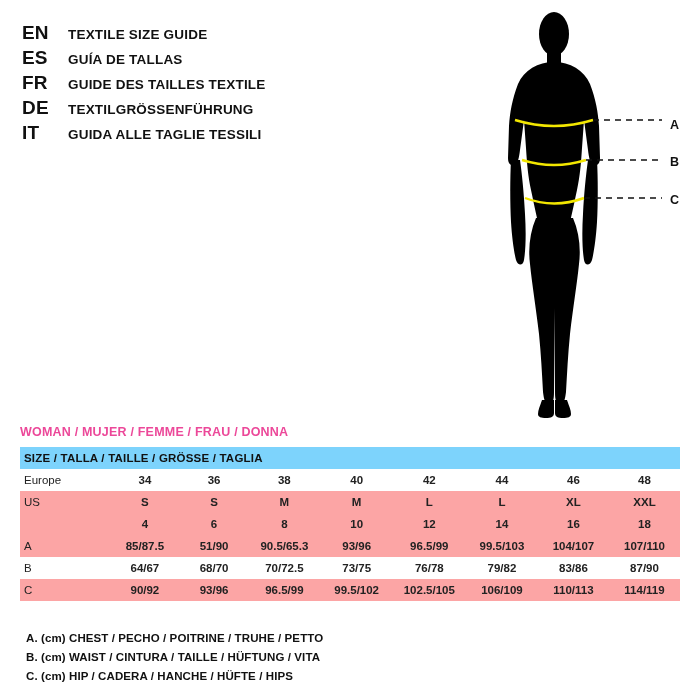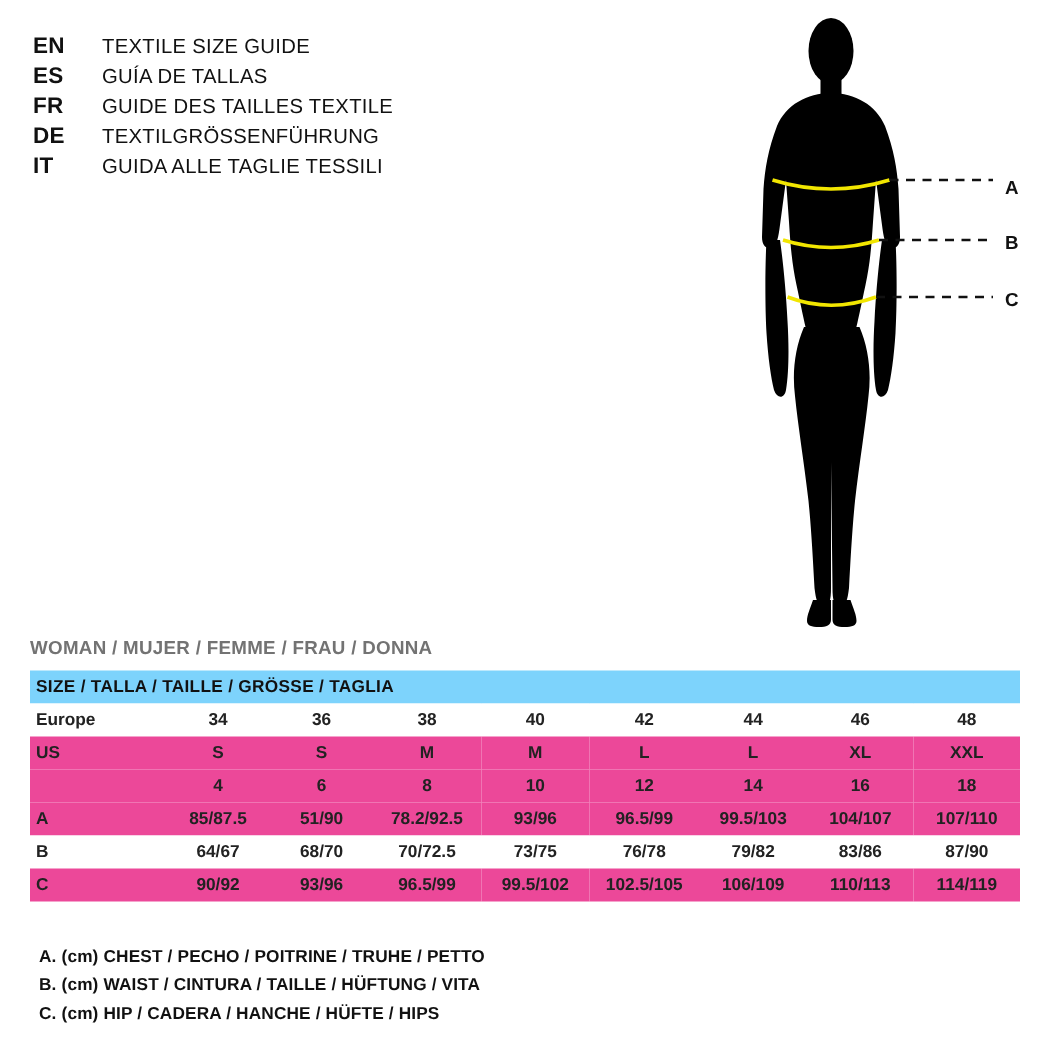--- a/index.html
+++ b/index.html
@@ -27,28 +27,28 @@
     left: 22px;
     width: 420px;
   }
   .lang-row {
     display: flex;
     align-items: baseline;
     margin-bottom: 3px;
   }
   .lang-code {
     width: 46px;
-    font-size: 15px;
+    font-size: 19px;
     font-weight: 700;
     letter-spacing: 0.2px;
     color: #111;
   }
   .lang-title {
     font-size: 13.5px;
-    font-weight: 400;
+    font-weight: 700;
     letter-spacing: 0.2px;
     color: #111;
     text-transform: uppercase;
   }
 
   
   .figure-wrap {
     position: absolute;
     top: 8px;
     right: 12px;
@@ -73,21 +73,21 @@
   
   .table-section {
     position: absolute;
     left: 20px;
     top: 425px;
     width: 660px;
   }
   .woman-head {
     font-size: 12.5px;
     font-weight: 700;
-    color: #737373;
+    color: #ec4899;
     letter-spacing: 0.2px;
     margin-bottom: 8px;
   }
   table.size-table {
     border-collapse: collapse;
     width: 660px;
     font-size: 11.5px;
     color: #222;
   }
   table.size-table td {
@@ -95,26 +95,26 @@
     height: 16px;
     line-height: 14px;
   }
   tr.header-row td {
     background: #7dd3fc;
     font-weight: 700;
     font-size: 11.5px;
     color: #111;
     letter-spacing: 0.2px;
   }
-  tr.shade td { background: #ec4899; }
+  tr.shade td { background: #fca5a5; }
   tr.plain td { background: #ffffff; }
   td.label-col {
     width: 96px;
     padding-left: 6px;
-    font-weight: 700;
+    font-weight: 400;
   }
   td.val { text-align: center; width: 70px; font-weight: bold; }
 
   
   .notes {
     position: absolute;
     left: 26px;
     top: 632px;
     width: 640px;
   }
@@ -259,21 +259,21 @@
           <td class="val">14</td>
           <td class="val">16</td>
           <td class="val">18</td>
         </tr>
 
 
         <tr class="shade">
           <td class="label-col">A</td>
           <td class="val">85/87.5</td>
           <td class="val">51/90</td>
-          <td class="val">78.2/92.5</td>
+          <td class="val">90.5/65.3</td>
           <td class="val">93/96</td>
           <td class="val">96.5/99</td>
           <td class="val">99.5/103</td>
           <td class="val">104/107</td>
           <td class="val">107/110</td>
         </tr>
 
         <tr class="plain">
           <td class="label-col">B</td>
           <td class="val">64/67</td>

